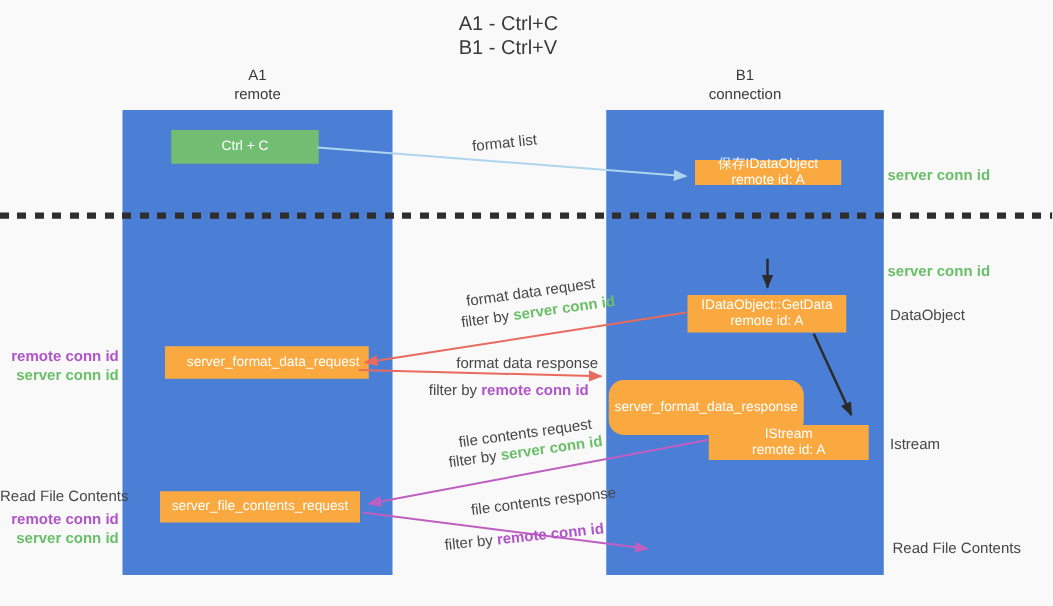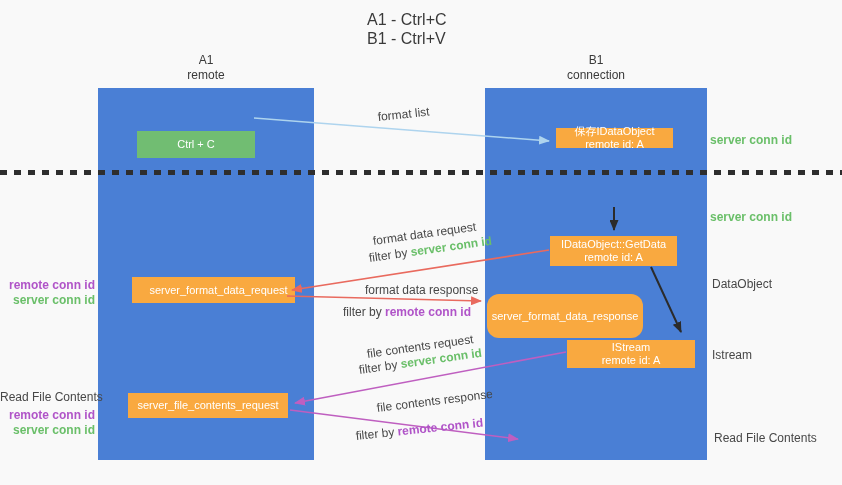--- a/index.html
+++ b/index.html
@@ -20,21 +20,21 @@
   }
   .dotted{
     position:absolute;left:0;top:170px;width:842px;height:5px;
     background:repeating-linear-gradient(90deg,#2e2e2e 0 7px,transparent 7px 14px);
   }
   .box{
     position:absolute;display:flex;flex-direction:column;align-items:center;
     justify-content:center;text-align:center;color:#fff;font-size:11px;
     line-height:13px;white-space:nowrap;
   }
-  .bx-green{background:#71bd72;margin-top:27px;}
+  .bx-green{background:#71bd72;}
   .bx-orange{background:#f9a940;}
   .lbl{position:absolute;font-size:12px;color:#474747;white-space:nowrap;}
   .lbl-right{text-align:right;width:95px;left:0;}
   .tg{color:#6abf69;font-weight:bold;}
   .tp{color:#b054c8;font-weight:bold;}
   .rot{transform-origin:left top;}
   svg.overlay{position:absolute;left:0;top:0;z-index:6;pointer-events:none;}
   .arrow-blue{stroke:#aed4ee;stroke-width:1.6;}
   .arrow-black{stroke:#2b2b2b;stroke-width:2;}
   .arrow-red{stroke:#e96a5e;stroke-width:1.6;}
@@ -101,21 +101,21 @@
 
   <div class="box bx-orange z4" style="left:550px;top:236px;width:127px;height:30px;">
     <span>IDataObject::GetData</span>
     <span>remote id: A</span>
   </div>
 
   <div class="box bx-orange z4" style="left:132px;top:277px;width:153px;height:26px;padding-left:10px;">
     <span>server_format_data_request</span>
   </div>
 
-  <div class="box bx-orange z4" style="left:487px;top:294px;width:156px;height:44px;border-radius:12px;">
+  <div class="box bx-orange z4" style="left:487px;top:304px;width:156px;height:44px;border-radius:12px;">
     <span>server_format_data_response</span>
   </div>
 
   <div class="box bx-orange z4" style="left:567px;top:340px;width:128px;height:28px;">
     <span>IStream</span>
     <span>remote id: A</span>
   </div>
 
   <div class="box bx-orange z4" style="left:128px;top:393px;width:160px;height:25px;">
     <span>server_file_contents_request</span>
@@ -131,21 +131,21 @@
   <div class="lbl z8" style="left:343px;top:305px;"><span>filter by </span><span class="tp">remote conn id</span></div>
 
   <div class="lbl rot z8" style="left:366px;top:347px;transform:rotate(-8deg);">file contents request</div>
   <div class="lbl rot z8" style="left:358px;top:363px;transform:rotate(-8deg);"><span>filter by </span><span class="tg">server conn id</span></div>
 
   <div class="lbl rot z8" style="left:376px;top:401px;transform:rotate(-7deg);">file contents response</div>
   <div class="lbl rot z8" style="left:355px;top:429px;transform:rotate(-6deg);"><span>filter by </span><span class="tp">remote conn id</span></div>
 
   <div class="lbl tg z8" style="left:710px;top:133px;">server conn id</div>
   <div class="lbl tg z8" style="left:710px;top:210px;">server conn id</div>
-  <div class="lbl z8" style="left:712px;top:245px;margin-top:32px;">DataObject</div>
+  <div class="lbl z8" style="left:712px;top:245px;">DataObject</div>
   <div class="lbl z8" style="left:712px;top:348px;">Istream</div>
   <div class="lbl z8" style="left:714px;top:431px;">Read File Contents</div>
 
   <div class="lbl lbl-right tp z8" style="top:278px;">remote conn id</div>
   <div class="lbl lbl-right tg z8" style="top:293px;">server conn id</div>
 
   <div class="lbl lbl-right z8" style="top:390px;">Read File Contents</div>
   <div class="lbl lbl-right tp z8" style="top:408px;">remote conn id</div>
   <div class="lbl lbl-right tg z8" style="top:423px;">server conn id</div>
 

